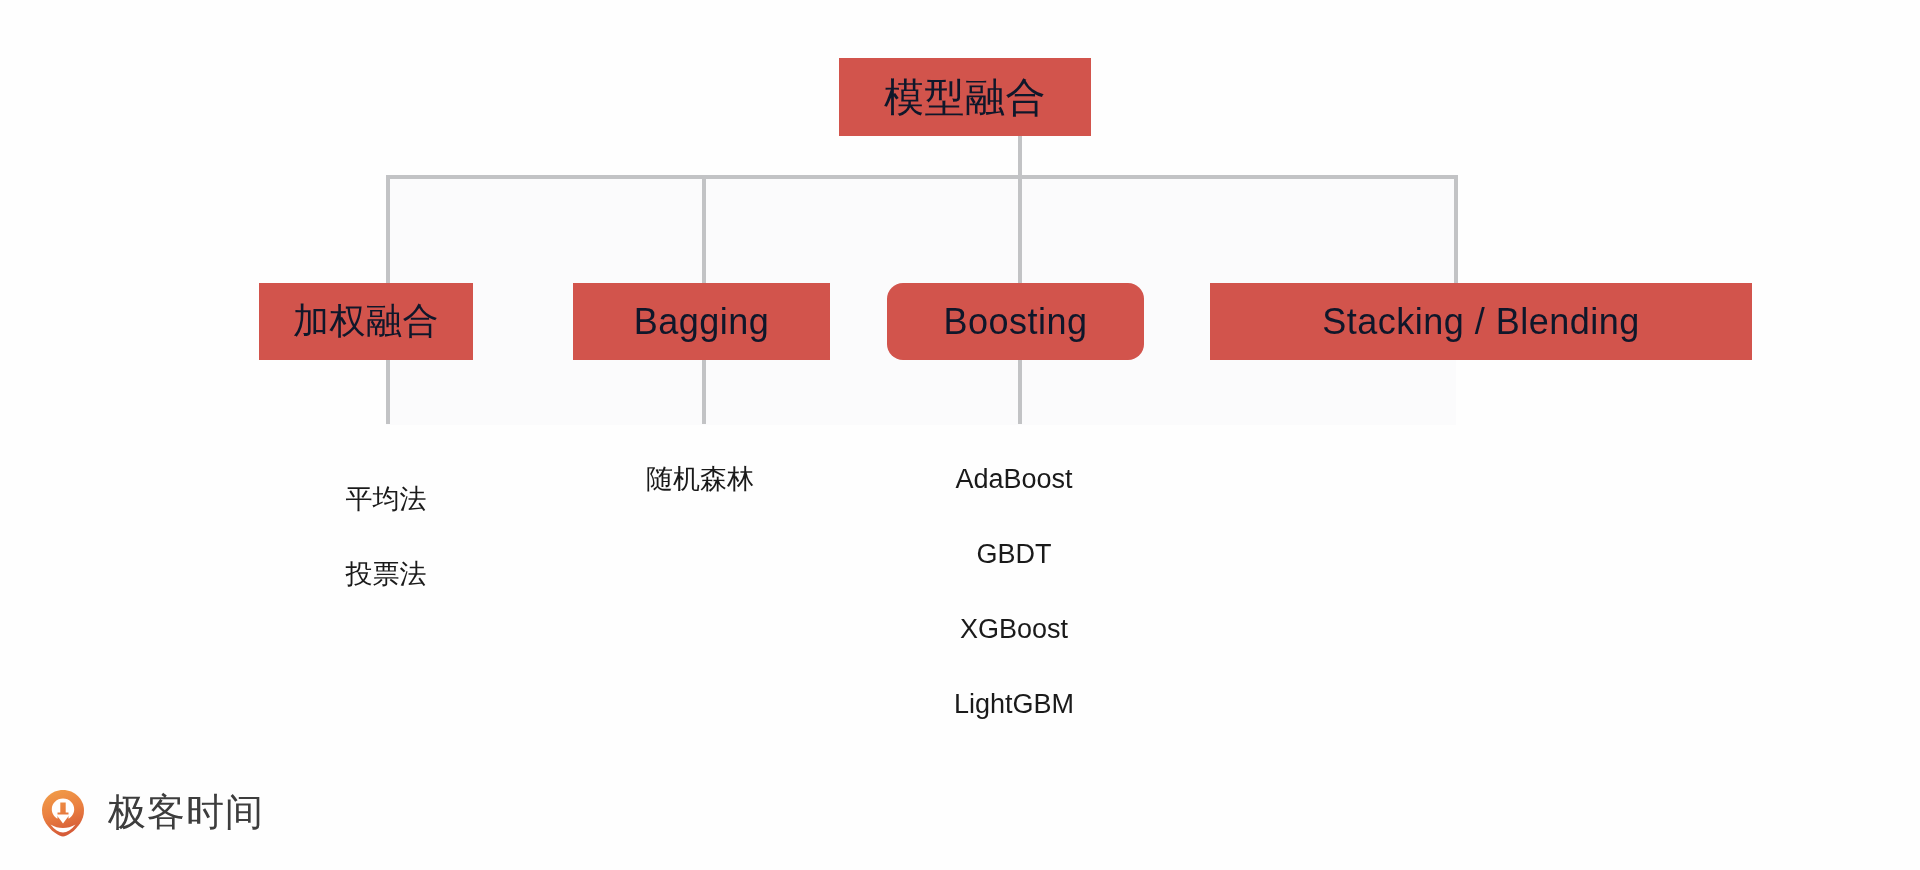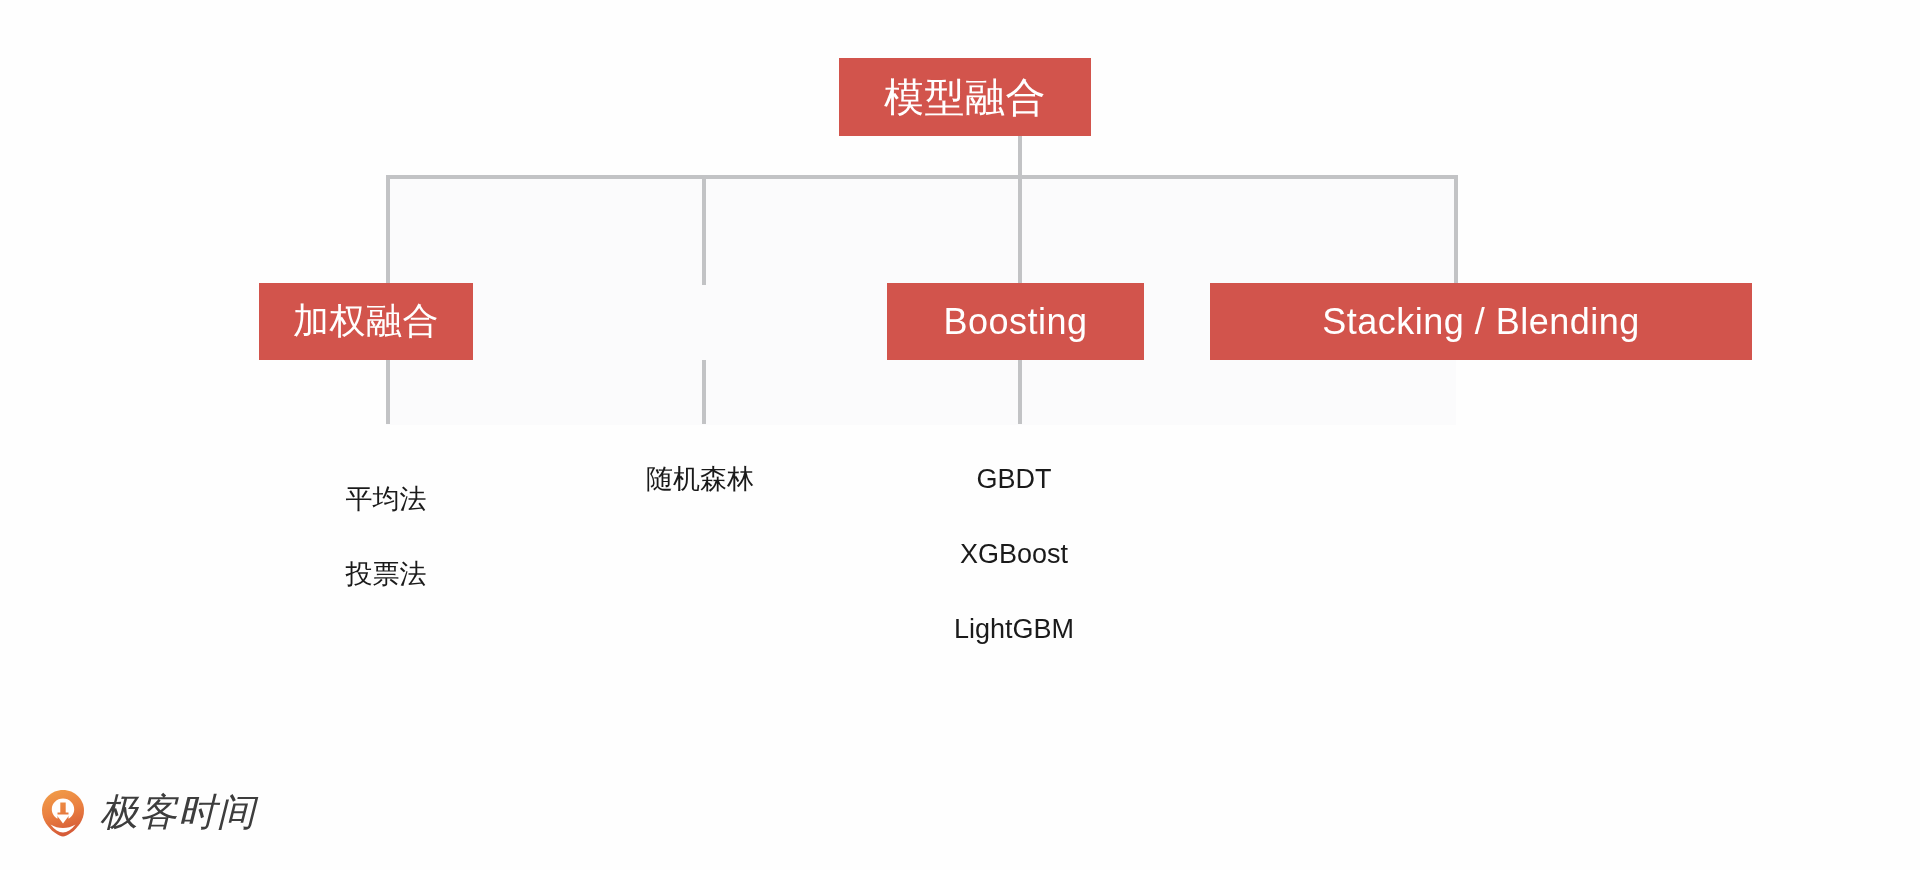--- a/index.html
+++ b/index.html
@@ -24,21 +24,21 @@
   .wash {
     position: absolute;
     background: #fbfbfc;
     pointer-events: none;
   }
 
   
   .node {
     position: absolute;
     background: #d2544c;
-    color: #ffffff;
+    color: #0f172a;
     display: flex;
     align-items: center;
     justify-content: center;
     box-sizing: border-box;
     white-space: nowrap;
     letter-spacing: 0.5px;
   }
   .node-root {
     left: 839px;
     top: 58px;
@@ -46,21 +46,21 @@
     height: 78px;
     font-size: 40px;
   }
   .node-l2 {
     top: 283px;
     height: 77px;
     font-size: 36px;
   }
   #node-weighted { left: 259px; width: 214px; }
   #node-bagging  { left: 573px; width: 257px; }
-  #node-boosting { left: 887px; width: 257px; }
+  #node-boosting { left: 887px; width: 257px; border-radius: 16px; }
   #node-stacking { left: 1210px; width: 542px; }
 
   
   .line {
     position: absolute;
     background: #c2c3c5;
   }
   .vline { width: 4px; }
   .hline { height: 4px; }
 
@@ -82,22 +82,21 @@
   #leaves-boosting { left: 884px; width: 260px; top: 466px; }
   #leaves-boosting .leaf-item { margin-bottom: 48px; }
 
   
   #logo {
     position: absolute;
     left: 38px;
     top: 787px;
     display: flex;
     align-items: center;
-    gap: 12px;
-    font-style: italic;
+    gap: 20px;
   }
   #logo-mark {
     width: 50px;
     height: 50px;
     flex: 0 0 auto;
   }
   #logo-text {
     font-size: 38px;
     color: #3d3d3d;
     letter-spacing: 1px;
@@ -126,39 +125,43 @@
   <div class="line vline" style="left:1454px; top:175px; height:110px;"></div>
 
   <div class="line vline" style="left:386px; top:360px; height:64px;"></div>
   <div class="line vline" style="left:702px; top:360px; height:64px;"></div>
   <div class="line vline" style="left:1018px; top:360px; height:64px;"></div>
 
   <div class="node node-l2" id="node-weighted">
     <span>加权融合</span>
   </div>
 
+  <div class="node node-l2" id="node-bagging">
+    <span>Bagging</span>
+  </div>
 
   <div class="node node-l2" id="node-boosting">
     <span>Boosting</span>
   </div>
 
   <div class="node node-l2" id="node-stacking">
     <span>Stacking / Blending</span>
   </div>
 
   <div class="leaf-list" id="leaves-weighted">
     <div class="leaf-item">平均法</div>
     <div class="leaf-item">投票法</div>
   </div>
 
   <div class="leaf-list" id="leaves-bagging">
     <div class="leaf-item">随机森林</div>
   </div>
 
   <div class="leaf-list" id="leaves-boosting">
+    <div class="leaf-item">AdaBoost</div>
     <div class="leaf-item">GBDT</div>
     <div class="leaf-item">XGBoost</div>
     <div class="leaf-item">LightGBM</div>
   </div>
 
   <div id="logo">
     <span id="logo-mark">
       <svg viewBox="0 0 50 50" width="50" height="50" aria-hidden="true">
         <defs>
           <linearGradient id="gt-grad" x1="0" y1="0" x2="0.3" y2="1">

